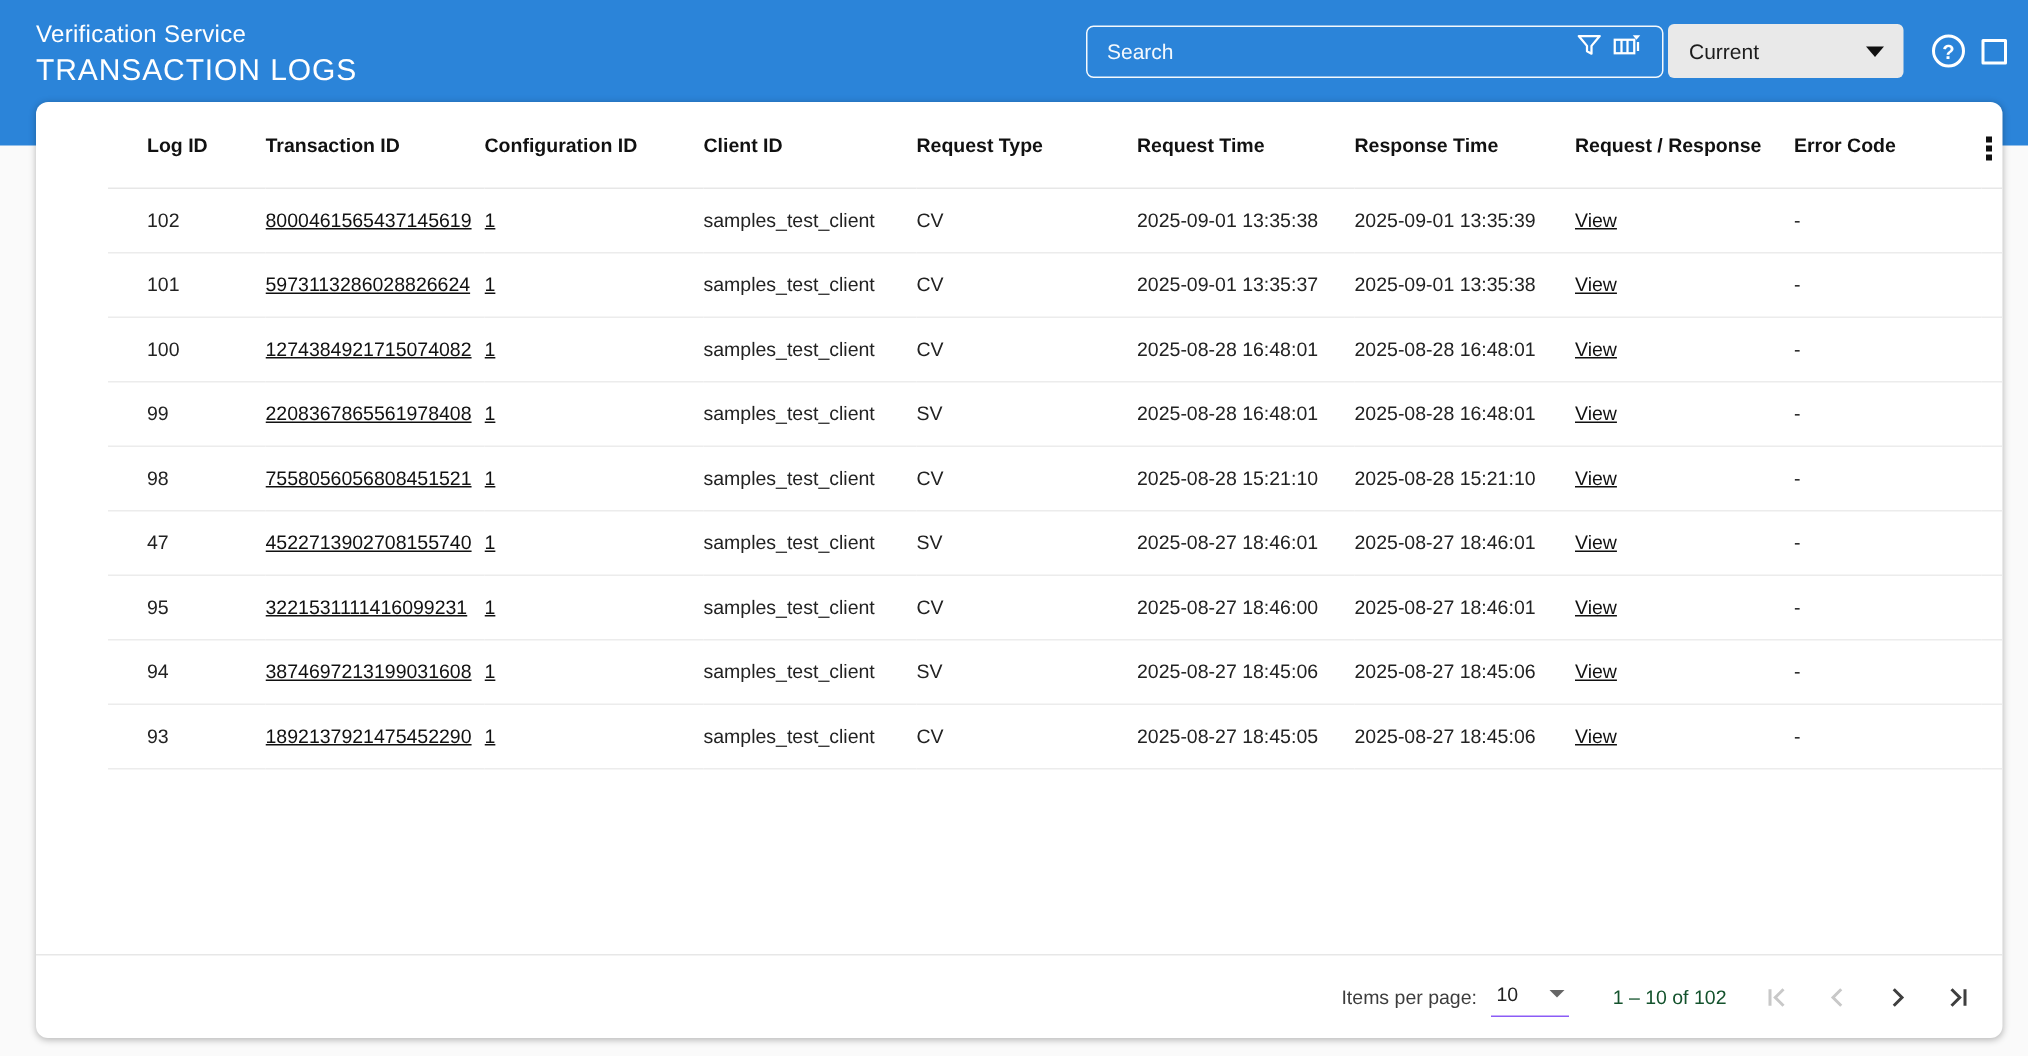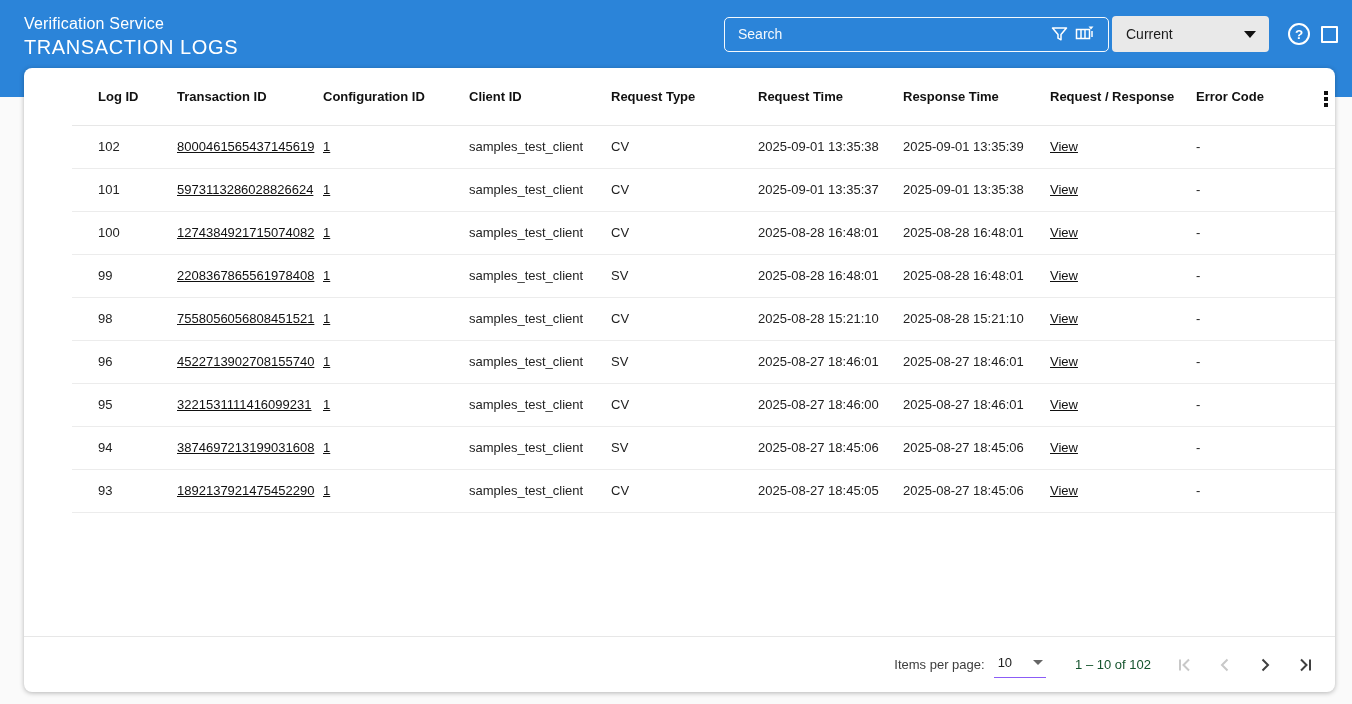--- a/index.html
+++ b/index.html
@@ -20,21 +20,21 @@
     height:68px; display:flex; align-items:center; justify-content:space-between;
     padding:0 14px 0 24px;
   }
   .titles { color:#fff; padding-top:6px; }
   .app-name { font-size:16px; letter-spacing:.2px; margin-bottom:3px; }
   .page-title { font-size:20px; letter-spacing:.6px; font-weight:400; }
   .header-controls { display:flex; align-items:center; }
   .searchbox {
     width:385px; height:35px;
     border:1px solid rgba(255,255,255,.95); border-radius:5px;
-    display:flex; align-items:center; padding:0 10px 0 0;
+    display:flex; padding:0 10px 0 0;
   }
   .searchbox input {
     flex:1; height:100%; background:transparent; border:none; outline:none;
     color:#fff; font-size:14px; padding:0 8px 0 13px;
     font-family:"Liberation Sans", sans-serif;
   }
   .searchbox input::placeholder { color:rgba(255,255,255,.95); opacity:1; }
   .sb-icon { display:inline-flex; align-items:center; justify-content:center; width:26px; height:26px; cursor:pointer; }
   .scope-select {
     margin-left:3px; width:157px; height:36px; background:#e9e9e9; border-radius:4px;
@@ -220,21 +220,21 @@
           <td><a class="lnk">1</a></td>
           <td>samples_test_client</td>
           <td>CV</td>
           <td>2025-08-28 15:21:10</td>
           <td>2025-08-28 15:21:10</td>
           <td><a class="lnk">View</a></td>
           <td>-</td>
           <td></td>
         </tr>
         <tr>
-          <td>96</td>
+          <td>47</td>
           <td><a class="lnk">4522713902708155740</a></td>
           <td><a class="lnk">1</a></td>
           <td>samples_test_client</td>
           <td>SV</td>
           <td>2025-08-27 18:46:01</td>
           <td>2025-08-27 18:46:01</td>
           <td><a class="lnk">View</a></td>
           <td>-</td>
           <td></td>
         </tr>

